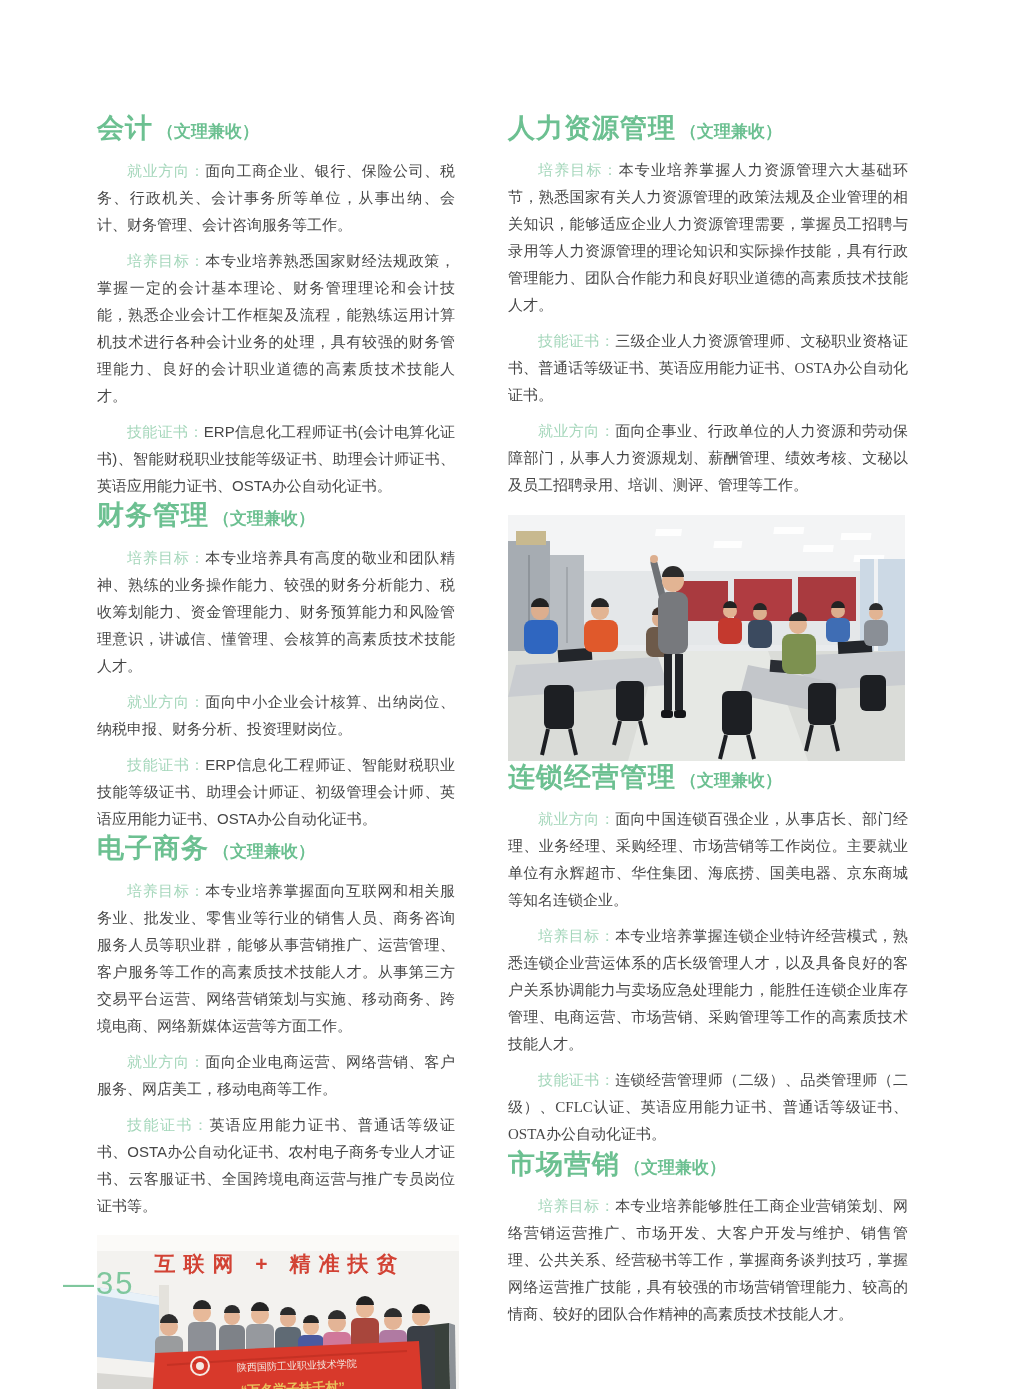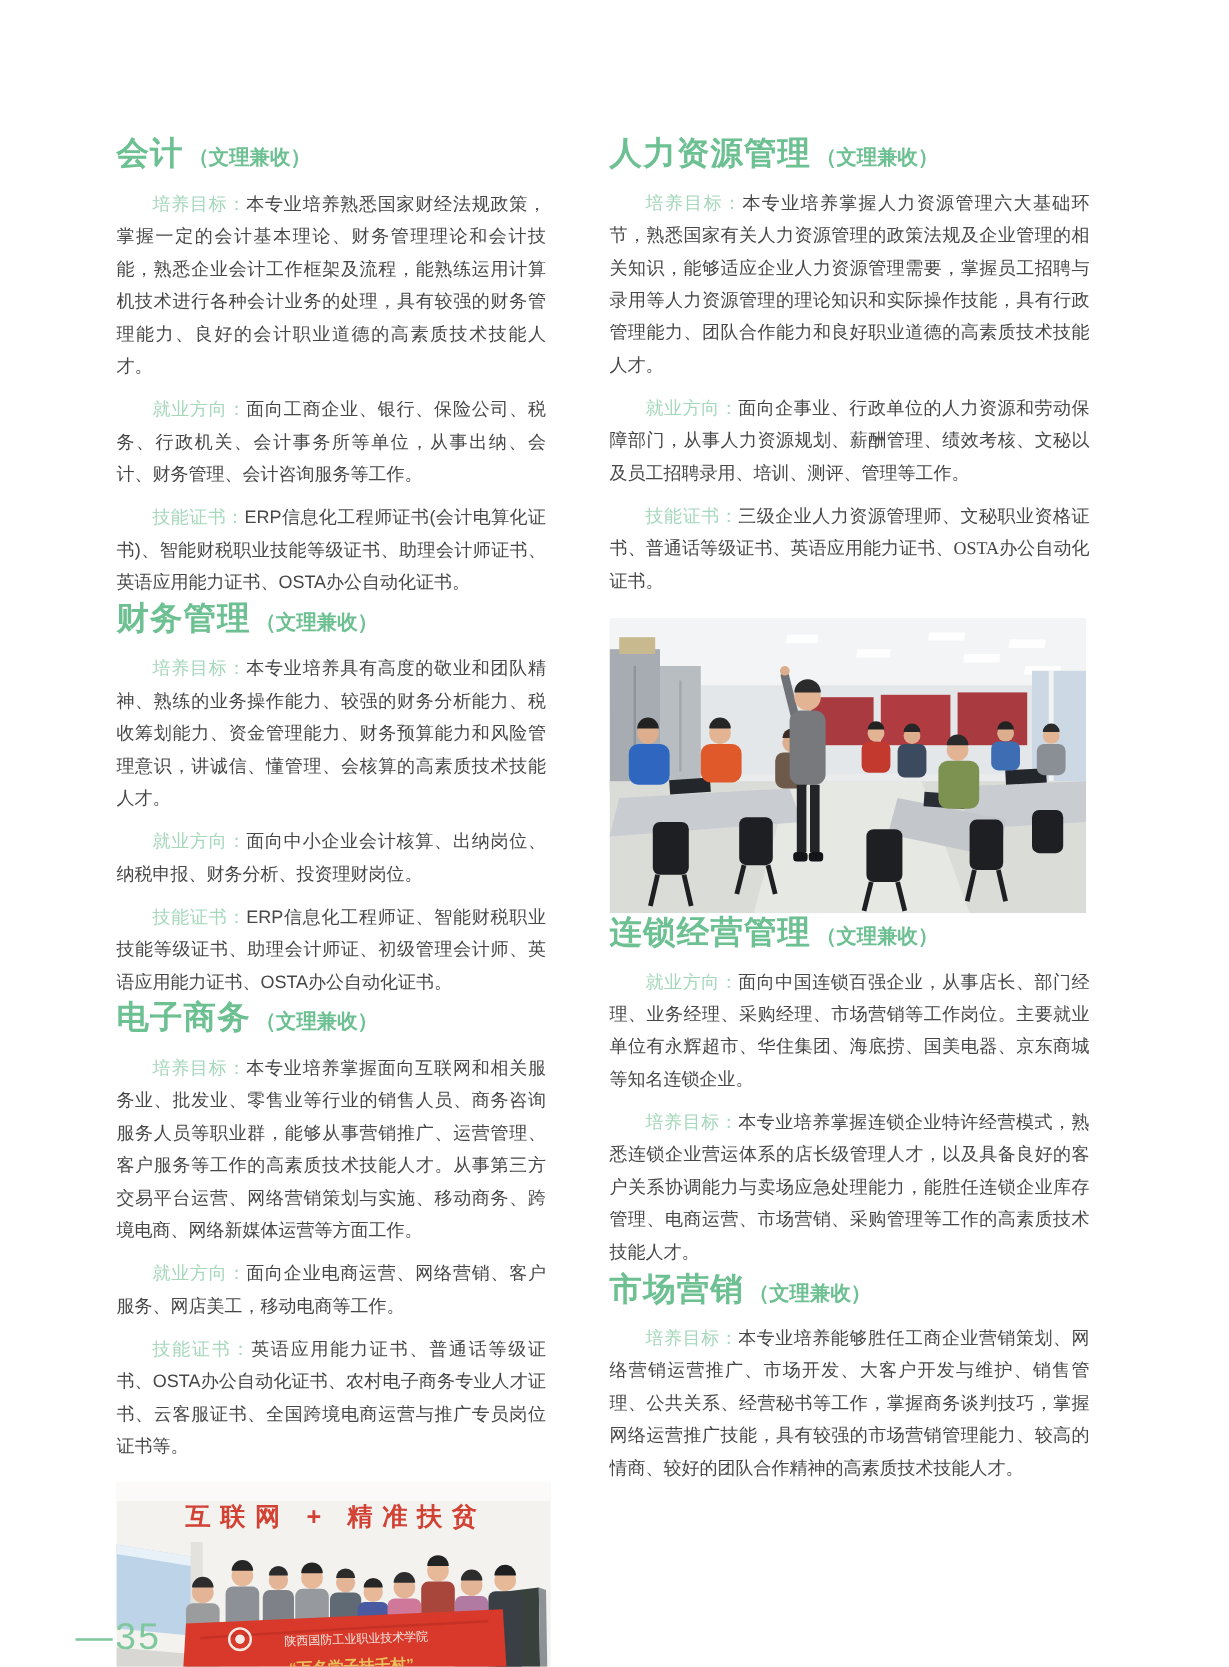--- a/index.html
+++ b/index.html
@@ -40,38 +40,38 @@
   .lbl{color:#a5d7bb;}
   .photo{
     display:block;
     margin:16px 0 0 0;
     padding:0;
     line-height:0;
   }
   .photo svg{display:block;}
   .page-number{
     position:absolute;
-    left:63px;top:1346px;
+    left:63px;top:1266px;
     color:#7fc79d;
     font-size:31px;
     letter-spacing:2px;
     line-height:36px;
   }
 </style>
 </head>
 <body>
 
 <div class="page">
 
   <main class="col col-left">
 
     <section class="sec">
       <h2 class="sec-title"><span>会计</span><span class="note">（文理兼收）</span></h2>
+      <p class="block"><span class="lbl">就业方向：</span><span>面向工商企业、银行、保险公司、税务、行政机关、会计事务所等单位，从事出纳、会计、财务管理、会计咨询服务等工作。</span></p>
       <p class="block"><span class="lbl">培养目标：</span><span>本专业培养熟悉国家财经法规政策，掌握一定的会计基本理论、财务管理理论和会计技能，熟悉企业会计工作框架及流程，能熟练运用计算机技术进行各种会计业务的处理，具有较强的财务管理能力、良好的会计职业道德的高素质技术技能人才。</span></p>
-      <p class="block"><span class="lbl">就业方向：</span><span>面向工商企业、银行、保险公司、税务、行政机关、会计事务所等单位，从事出纳、会计、财务管理、会计咨询服务等工作。</span></p>
       <p class="block"><span class="lbl">技能证书：</span><span>ERP信息化工程师证书(会计电算化证书)、智能财税职业技能等级证书、助理会计师证书、英语应用能力证书、OSTA办公自动化证书。</span></p>
     </section>
 
     <section class="sec">
       <h2 class="sec-title"><span>财务管理</span><span class="note">（文理兼收）</span></h2>
       <p class="block"><span class="lbl">培养目标：</span><span>本专业培养具有高度的敬业和团队精神、熟练的业务操作能力、较强的财务分析能力、税收筹划能力、资金管理能力、财务预算能力和风险管理意识，讲诚信、懂管理、会核算的高素质技术技能人才。</span></p>
       <p class="block"><span class="lbl">就业方向：</span><span>面向中小企业会计核算、出纳岗位、纳税申报、财务分析、投资理财岗位。</span></p>
       <p class="block"><span class="lbl">技能证书：</span><span>ERP信息化工程师证、智能财税职业技能等级证书、助理会计师证、初级管理会计师、英语应用能力证书、OSTA办公自动化证书。</span></p>
     </section>
 
@@ -166,22 +166,22 @@
         </g>
       </svg>
     </figure>
   </main>
 
   <aside class="col col-right">
 
     <section class="sec">
       <h2 class="sec-title"><span>人力资源管理</span><span class="note">（文理兼收）</span></h2>
       <p class="block"><span class="lbl">培养目标：</span><span>本专业培养掌握人力资源管理六大基础环节，熟悉国家有关人力资源管理的政策法规及企业管理的相关知识，能够适应企业人力资源管理需要，掌握员工招聘与录用等人力资源管理的理论知识和实际操作技能，具有行政管理能力、团队合作能力和良好职业道德的高素质技术技能人才。</span></p>
+      <p class="block"><span class="lbl">技能证书：</span><span>三级企业人力资源管理师、文秘职业资格证书、普通话等级证书、英语应用能力证书、OSTA办公自动化证书。</span></p>
       <p class="block"><span class="lbl">就业方向：</span><span>面向企事业、行政单位的人力资源和劳动保障部门，从事人力资源规划、薪酬管理、绩效考核、文秘以及员工招聘录用、培训、测评、管理等工作。</span></p>
-      <p class="block"><span class="lbl">技能证书：</span><span>三级企业人力资源管理师、文秘职业资格证书、普通话等级证书、英语应用能力证书、OSTA办公自动化证书。</span></p>
     </section>
 
     <figure class="photo">
       <svg width="397" height="246" viewBox="0 0 397 246">
         <rect x="0" y="0" width="397" height="246" fill="#e9ebed"></rect>
 
         <polygon points="0,0 397,0 397,56 0,74" fill="#f3f4f5"></polygon>
         <g fill="#ffffff" opacity="0.95">
           <rect x="150" y="14" width="26" height="7" transform="skewX(-8)"></rect>
           <rect x="210" y="26" width="28" height="7" transform="skewX(-8)"></rect>
@@ -288,20 +288,21 @@
           <rect x="153" y="195" width="12" height="8" rx="3" fill="#141518"></rect>
           <rect x="166" y="195" width="12" height="8" rx="3" fill="#141518"></rect>
         </g>
       </svg>
     </figure>
 
     <section class="sec" style="">
       <h2 class="sec-title"><span>连锁经营管理</span><span class="note">（文理兼收）</span></h2>
       <p class="block"><span class="lbl">就业方向：</span><span>面向中国连锁百强企业，从事店长、部门经理、业务经理、采购经理、市场营销等工作岗位。主要就业单位有永辉超市、华住集团、海底捞、国美电器、京东商城等知名连锁企业。</span></p>
       <p class="block"><span class="lbl">培养目标：</span><span>本专业培养掌握连锁企业特许经营模式，熟悉连锁企业营运体系的店长级管理人才，以及具备良好的客户关系协调能力与卖场应急处理能力，能胜任连锁企业库存管理、电商运营、市场营销、采购管理等工作的高素质技术技能人才。</span></p>
+      <p class="block"><span class="lbl">技能证书：</span><span>连锁经营管理师（二级）、品类管理师（二级）、CFLC认证、英语应用能力证书、普通话等级证书、OSTA办公自动化证书。</span></p>
     </section>
 
     <section class="sec">
       <h2 class="sec-title"><span>市场营销</span><span class="note">（文理兼收）</span></h2>
       <p class="block"><span class="lbl">培养目标：</span><span>本专业培养能够胜任工商企业营销策划、网络营销运营推广、市场开发、大客户开发与维护、销售管理、公共关系、经营秘书等工作，掌握商务谈判技巧，掌握网络运营推广技能，具有较强的市场营销管理能力、较高的情商、较好的团队合作精神的高素质技术技能人才。</span></p>
 
     </section>
   </aside>
 
   <div class="page-number">—35</div>

